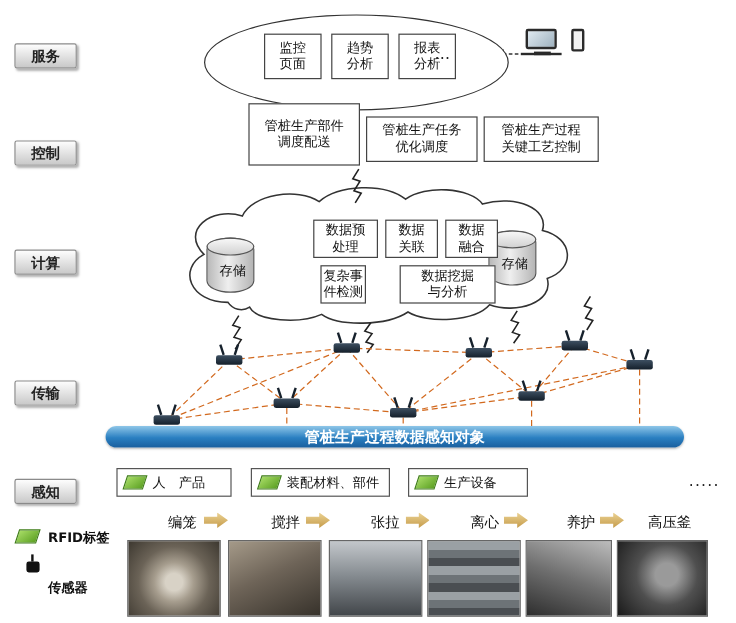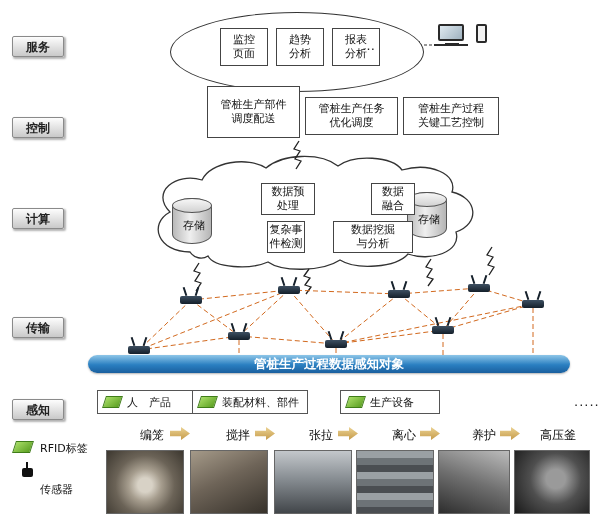--- a/index.html
+++ b/index.html
@@ -49,21 +49,21 @@
   .parrow{width:20px;height:13px;background:linear-gradient(180deg,#ecd394,#c59b4a);
           clip-path:polygon(0 28%,55% 28%,55% 0,100% 50%,55% 100%,55% 72%,0 72%);}
   
   .photo{position:absolute;top:450px;height:64px;width:78px;border:1px solid #666;box-sizing:border-box;z-index:2;}
   #p1{left:106px;background:radial-gradient(circle at 50% 55%,#d8d2c6 0 14%,#a69d8e 32%,#6b6357 58%,#3c372f 100%);}
   #p2{left:190px;background:linear-gradient(155deg,#a59a89 0%,#6e6458 45%,#37322b 100%);}
   #p3{left:274px;background:linear-gradient(180deg,#c3c7cb 0%,#878d92 45%,#42464a 100%);}
   #p4{left:356px;background:repeating-linear-gradient(180deg,#9aa0a4 0 7px,#6d7377 7px 14px,#4a4e52 14px 21px);}
   #p5{left:438px;width:72px;background:linear-gradient(200deg,#bcbcbc,#6f6f6f 50%,#2e2e2e);}
   #p6{left:514px;width:76px;background:radial-gradient(circle at 55% 45%,#9a9a9a 0 18%,#4f4f4f 48%,#1a1a1a 100%);}
-  .legend-lbl{font-size:11px;font-weight:normal;color:#111;}
+  .legend-lbl{font-size:11px;font-weight:bold;color:#111;}
   .mesh{stroke:#d2691e;stroke-width:1;stroke-dasharray:5 3;}
   .zz{stroke:#222;stroke-width:1.3;fill:none;}
 </style>
 </head>
 <body>
 
 <div id="canvas">
 
   <svg id="overlay" width="613" height="519" viewBox="0 0 613 519">
 
@@ -143,20 +143,23 @@
 
   <div class="abs cyl" style="left:172px;top:198px">
     <span class="t">存储</span>
   </div>
   <div class="abs cyl" style="left:407px;top:192px">
     <span class="t">存储</span>
   </div>
   <div class="abs box" style="left:237px;top:183px;width:54px;height:32px">
     <span class="t" style="width:35px">数据预处理</span>
   </div>
+  <div class="abs box" style="left:297px;top:183px;width:44px;height:32px">
+    <span class="t" style="width:24px">数据关联</span>
+  </div>
   <div class="abs box" style="left:347px;top:183px;width:44px;height:32px">
     <span class="t" style="width:24px">数据融合</span>
   </div>
   <div class="abs box" style="left:243px;top:221px;width:38px;height:32px">
     <span class="t" style="width:46px">复杂事件检测</span>
   </div>
   <div class="abs box" style="left:309px;top:221px;width:80px;height:32px">
     <span class="t" style="width:46px">数据挖掘与分析</span>
   </div>
 
@@ -169,21 +172,21 @@
   <div class="ap" style="left:325px;top:340px"></div>
   <div class="ap" style="left:432px;top:326px"></div>
   <div class="ap" style="left:522px;top:300px"></div>
 
   <div class="abs banner" style="left:88px;top:355px;width:482px">管桩生产过程数据感知对象</div>
 
   <div class="abs pbox" style="left:97px;top:390px;width:96px">
     <span class="tag"></span>
     <span>人　产品</span>
   </div>
-  <div class="abs pbox" style="left:192px;top:390px;width:116px">
+  <div class="abs pbox" style="left:209px;top:390px;width:116px">
     <span class="tag"></span>
     <span>装配材料、部件</span>
   </div>
   <div class="abs pbox" style="left:340px;top:390px;width:100px">
     <span class="tag"></span>
     <span>生产设备</span>
   </div>
   <div class="abs dots" style="left:574px;top:394px">.....</div>
 
   <div class="abs step" style="left:112px;top:427px">编笼</div>

